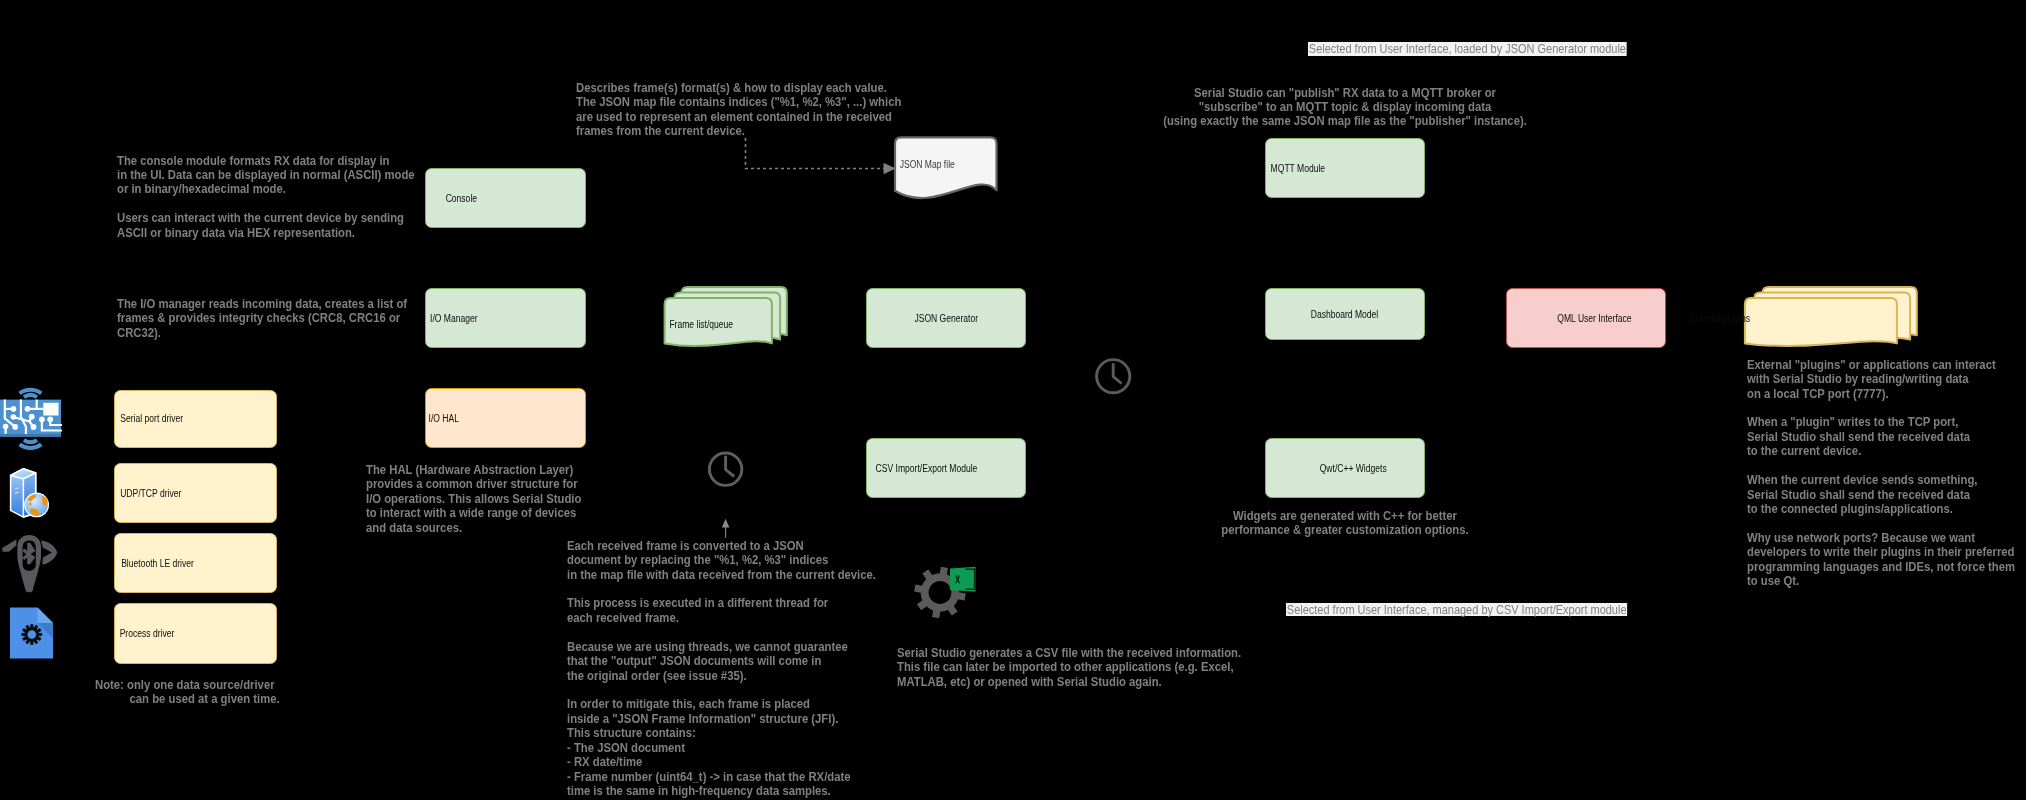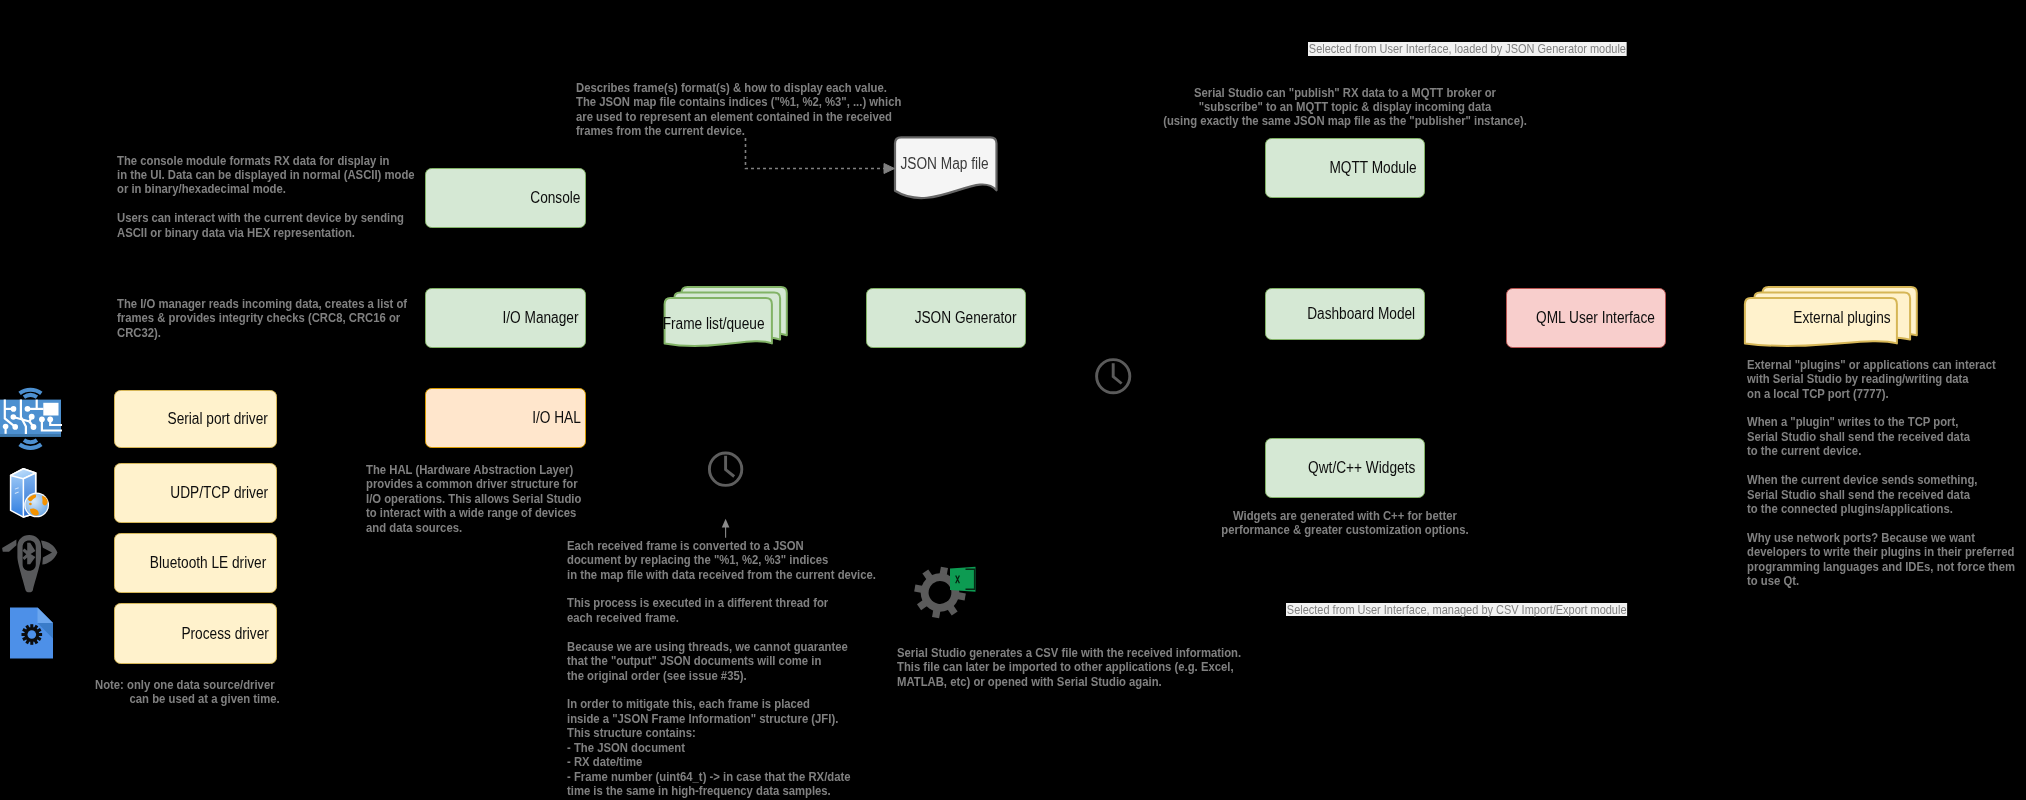--- a/index.html
+++ b/index.html
@@ -3,34 +3,34 @@
 <meta charset="utf-8">
 <title>Serial Studio Architecture Diagram</title>
 <style>
   html,body{margin:0;padding:0;background:#000;}
   *{-webkit-font-smoothing:antialiased;}
   #canvas{will-change:transform;}
   body{width:2026px;height:800px;overflow:hidden;position:relative;
        font-family:"Liberation Sans","DejaVu Sans",sans-serif;}
   #canvas{position:absolute;left:0;top:0;width:2026px;height:800px;}
   .node{position:absolute;box-sizing:border-box;display:flex;align-items:center;
-        justify-content:flex-end;border-radius:6.5px;border:1.3px solid;
-        font-size:16px;color:#0d0d0d;white-space:nowrap;}
+        justify-content:flex-start;border-radius:6.5px;border:1.3px solid;
+        font-size:10px;color:#0d0d0d;white-space:nowrap;}
   .node > span{display:inline-block;transform:scaleX(0.855);}
   .note{position:absolute;color:#808080;font-size:12.4px;font-weight:bold;
         line-height:14.42px;white-space:pre;
         transform:scaleX(0.912);transform-origin:0 0;}
   .note.c{text-align:center;transform:scaleX(0.912);transform-origin:50% 0;}
   .hl{background:#f2f2f2;color:#808080;font-weight:normal;font-size:13.2px;
       line-height:13.6px;transform:scaleX(0.832);transform-origin:0 0;}
   svg.ov{position:absolute;left:0;top:0;width:2026px;height:800px;overflow:visible;}
   .node.green {background:#d5e8d4;border-color:#82b366;}
   .node.yellow{background:#fff2cc;border-color:#d6b656;}
   .node.orange{background:#ffe6cc;border-color:#d79b00;}
-  .node.red   {background:#f8cecc;border-color:#b85450;}
+  .node.red   {background:#f8cecc;border-color:#b85450;padding-left:44px;}
   .node.doclabel.gray{color:#3a3a3a;}
 </style>
 </head>
 <body>
 
 <div id="canvas">
 
   <div class="node green" style="left:425px;top:168px;width:161px;height:60px;padding-left:17px;">
     <span>Console</span>
   </div>
@@ -51,20 +51,23 @@
   </div>
   <div class="node yellow" style="left:114px;top:533.1px;width:163px;height:60.2px;">
     <span>Bluetooth LE driver</span>
   </div>
   <div class="node yellow" style="left:114px;top:602.9px;width:163px;height:61.3px;">
     <span>Process driver</span>
   </div>
 
   <div class="node green" style="left:866px;top:288px;width:160px;height:60px;padding-left:42px;">
     <span>JSON Generator</span>
+  </div>
+  <div class="node green" style="left:866px;top:438px;width:160px;height:60px;">
+    <span>CSV Import/Export Module</span>
   </div>
 
   <div class="node green" style="left:1265px;top:138px;width:160px;height:60px;">
     <span>MQTT Module</span>
   </div>
   <div class="node green" style="left:1265px;top:288px;width:160px;height:52px;padding-left:39px;">
     <span>Dashboard Model</span>
   </div>
   <div class="node green" style="left:1265px;top:438px;width:160px;height:60px;padding-left:48px;">
     <span>Qwt/C++ Widgets</span>
@@ -256,21 +259,21 @@
     <path d="M52.5 5.3 L61.6 5.3 L61.6 25.3 L52.5 25.3" fill="none" stroke="#062a16" stroke-width="1.4"></path>
     <path d="M42.7 11.5 L46.4 19.2 M42.7 19.2 L46.4 11.5" stroke="#05200f" stroke-width="1.2" fill="none"></path>
   </svg>
 
   <div class="node green doclabel" style="left:664px;top:291px;width:109px;height:66px;background:none;border:none;">
     <span>Frame list/queue</span>
   </div>
   <div class="node doclabel gray" style="left:895px;top:137px;width:101px;height:54px;background:none;border:none;">
     <span>JSON Map file</span>
   </div>
-  <div class="node doclabel" style="left:1745px;top:291px;width:154px;height:54px;background:none;border:none;">
+  <div class="node doclabel" style="left:1684px;top:291px;width:154px;height:54px;background:none;border:none;">
     <span>External plugins</span>
   </div>
 
   <div class="note" style="left:117px;top:153.5px;">The console module formats RX data for display in
 in the UI. Data can be displayed in normal (ASCII) mode
 or in binary/hexadecimal mode.
 
 Users can interact with the current device by sending
 ASCII or binary data via HEX representation.</div>
 

